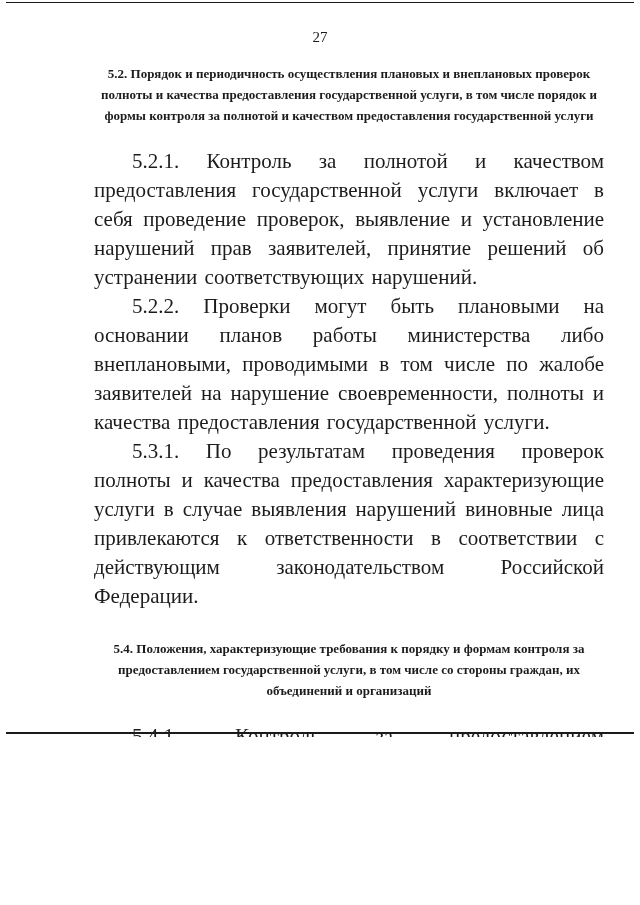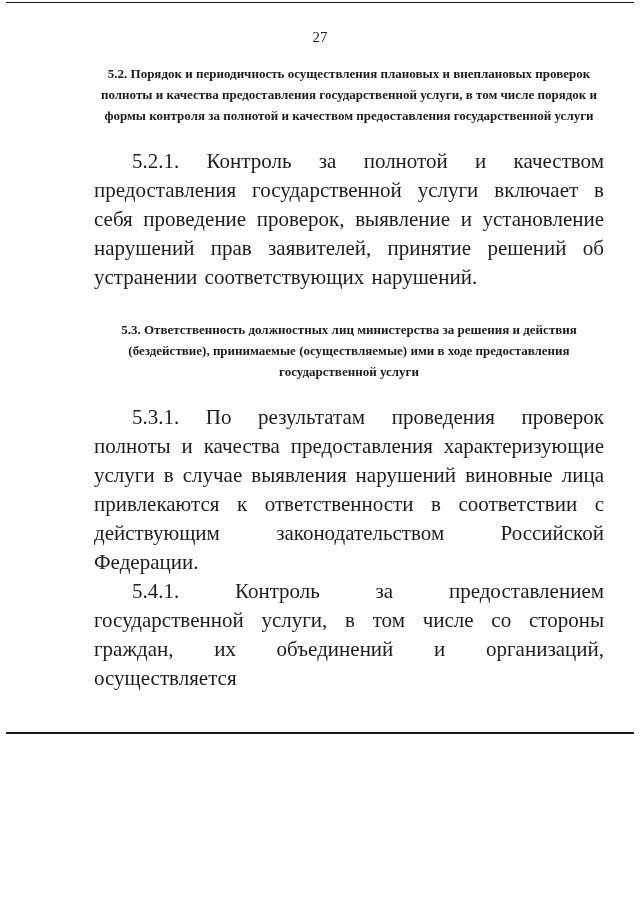--- a/index.html
+++ b/index.html
@@ -71,27 +71,28 @@
 <div class="page">
   <div class="rule rule-top"></div>
 
   <div class="page-number">27</div>
 
   <div class="content">
 
     <section class="doc-section">
       <h2 class="heading">5.2. Порядок и периодичность осуществления плановых и внеплановых проверок полноты и качества предоставления государственной услуги, в том числе порядок и формы контроля за полнотой и качеством предоставления государственной услуги</h2>
       <p class="para">5.2.1. Контроль за полнотой и качеством предоставления государственной услуги включает в себя проведение проверок, выявление и установление нарушений прав заявителей, принятие решений об устранении соответствующих нарушений.</p>
+      <p class="para">5.2.2. Проверки могут быть плановыми на основании планов работы министерства либо внеплановыми, проводимыми в том числе по жалобе заявителей на нарушение своевременности, полноты и качества предоставления государственной услуги.</p>
     </section>
 
     <section class="doc-section">
-      <h2 class="heading">5.3. Ответственность должностных лиц министерства за решения и действия (бездействие), принимаемые (осуществляемые) ими в ходе предоставления государственной услуги</h2>
       <p class="para">5.3.1. По результатам проведения проверок полноты и качества предоставления характеризующие услуги в случае выявления нарушений виновные лица привлекаются к ответственности в соответствии с действующим законодательством Российской Федерации.</p>
     </section>
 
     <section class="doc-section">
+      <h2 class="heading">5.4. Положения, характеризующие требования к порядку и формам контроля за предоставлением государственной услуги, в том числе со стороны граждан, их объединений и организаций</h2>
       <p class="para">5.4.1. Контроль за предоставлением государственной услуги, в том числе со стороны граждан, их объединений и организаций, осуществляется</p>
     </section>
 
   </div>
 
   <div class="rule rule-bottom"></div>
 </div>
 
 </body></html>

